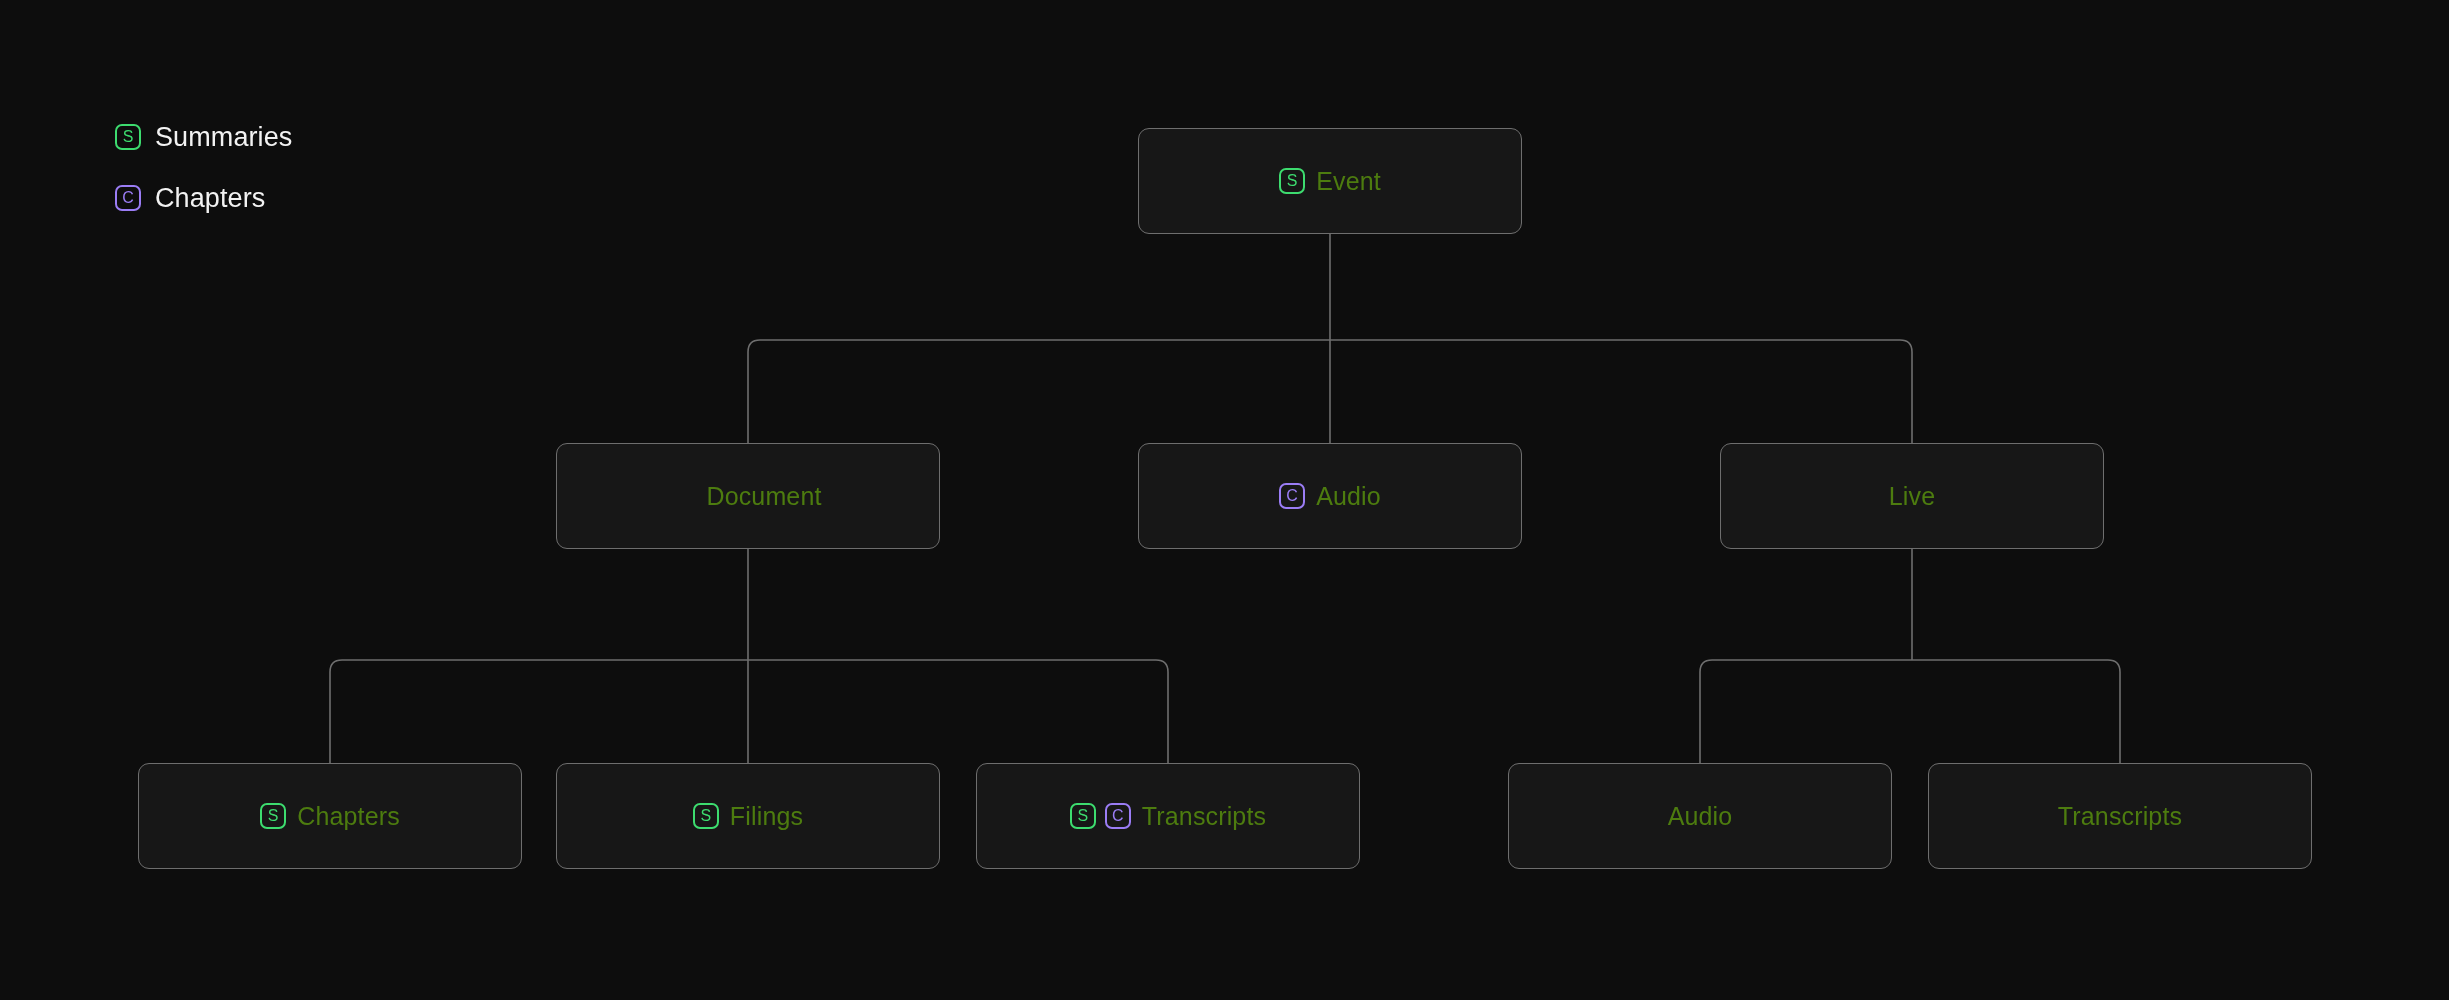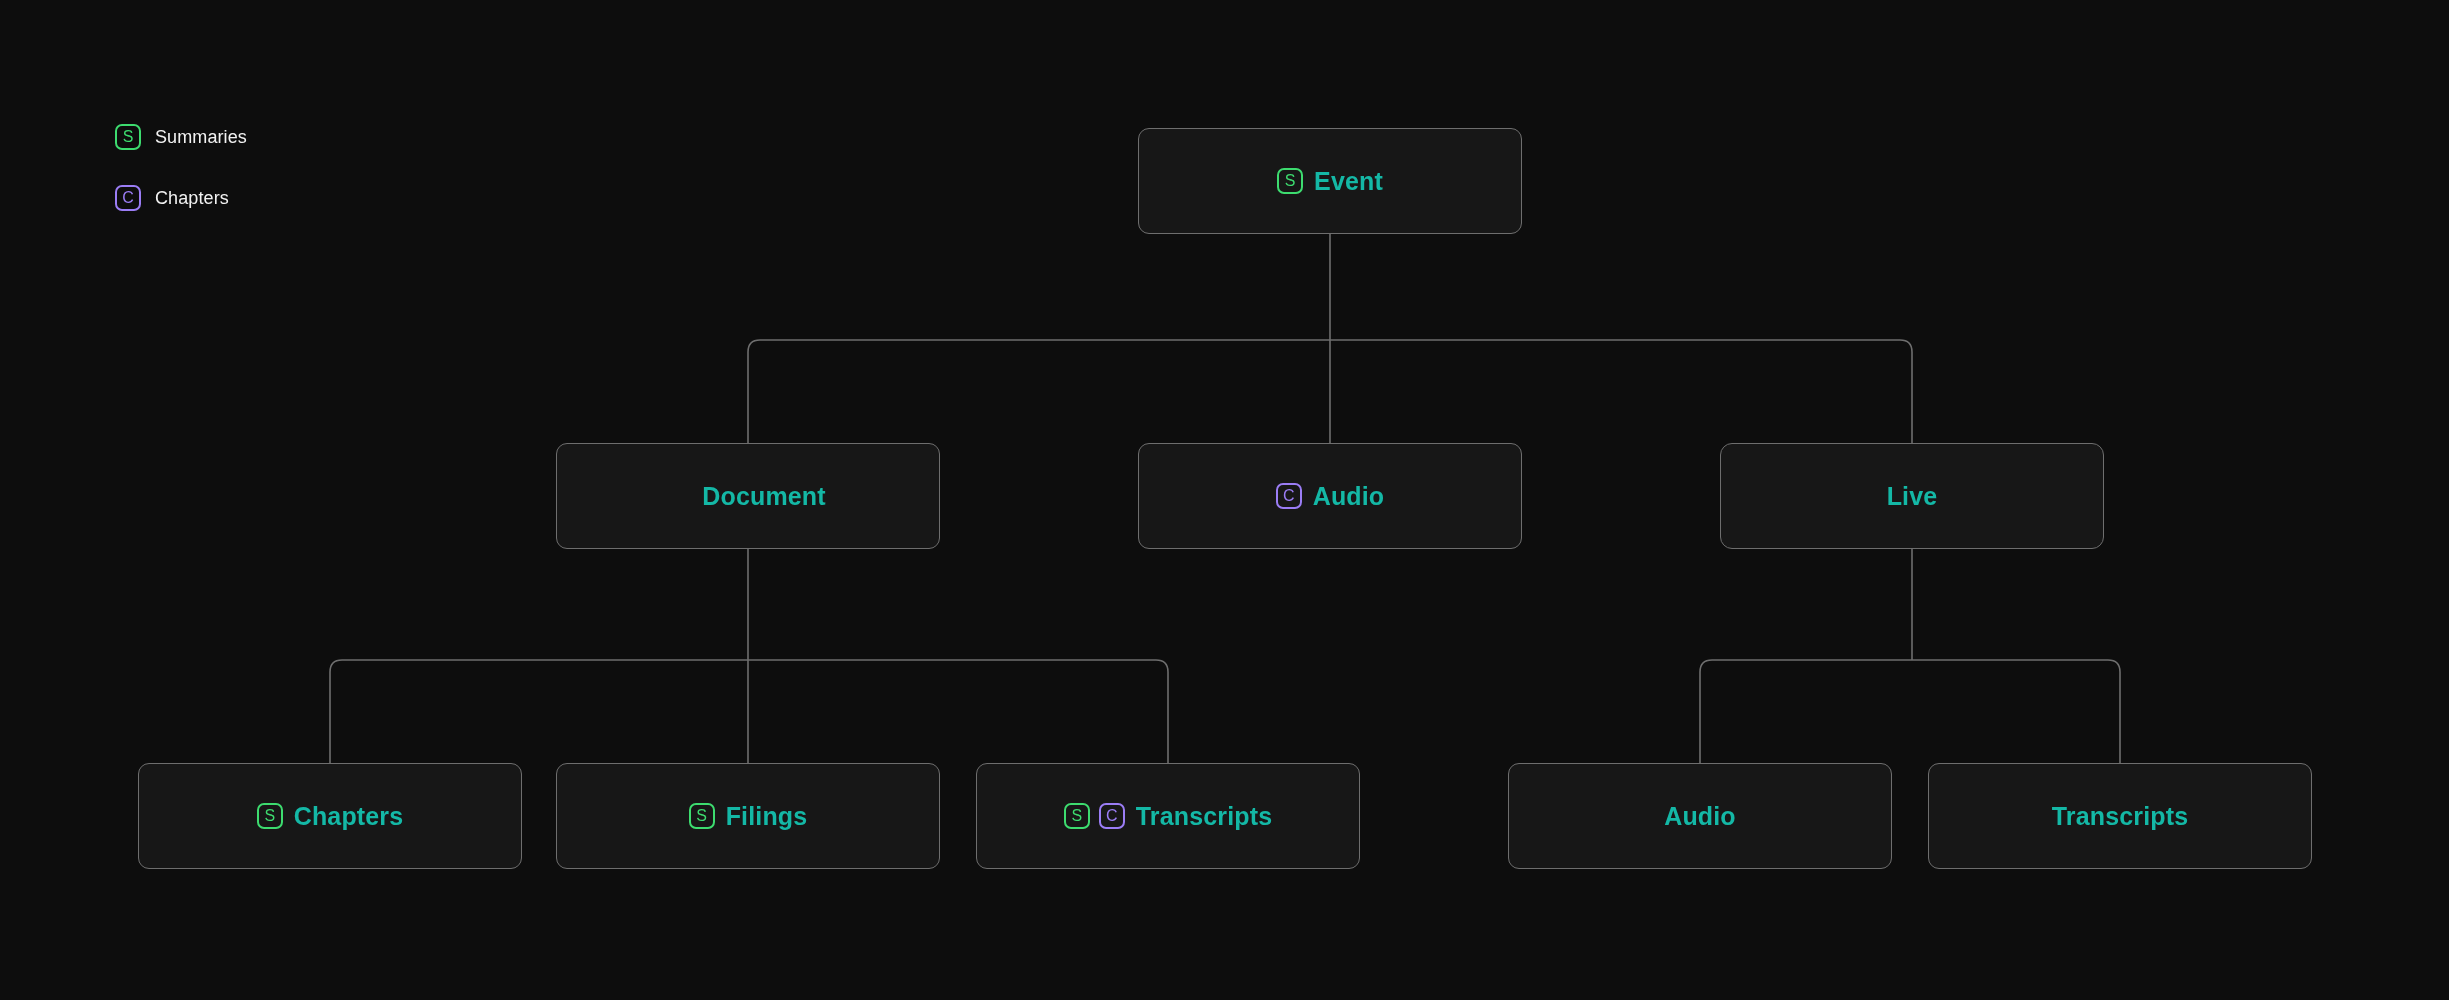--- a/index.html
+++ b/index.html
@@ -50,21 +50,21 @@
   }
   .legend-row {
     display: flex;
     align-items: center;
     gap: 14px;
     height: 34px;
     margin-bottom: 27px;
   }
   .legend-label {
     color: #f2f2f2;
-    font-size: 18px;
+    font-size: 27px;
     letter-spacing: 0.1px;
     white-space: nowrap;
   }
 
   
   .badge {
     box-sizing: border-box;
     width: 26px;
     height: 26px;
     border-radius: 7px;
@@ -91,25 +91,24 @@
     background: #171717;
     border: 1.6px solid #6e6e6e;
     border-radius: 11px;
     display: flex;
     align-items: center;
     justify-content: center;
     gap: 11px;
     z-index: 2;
   }
   .node-label {
-    color: #14b8a6;
+    color: #4d7c0f;
     font-size: 25px;
     letter-spacing: 0.15px;
     white-space: nowrap;
-    font-weight: bold;
   }
   .node .badge + .badge {
     margin-left: -2px;
   }
 </style>
 </head>
 <body>
 
 <div id="canvas">
 
@@ -154,21 +153,21 @@
 
   <div class="node" style="left:556px; top:443px; width:384px; height:106px;padding-left:32px;">
     <span class="node-label">Document</span>
   </div>
 
   <div class="node" style="left:1138px; top:443px; width:384px; height:106px;">
     <span class="badge chapters">C</span>
     <span class="node-label">Audio</span>
   </div>
 
-  <div class="node" style="left:1720px; top:443px; width:384px; height:106px;border-radius:12px;">
+  <div class="node" style="left:1720px; top:443px; width:384px; height:106px;">
     <span class="node-label">Live</span>
   </div>
 
   <div class="node" style="left:138px; top:763px; width:384px; height:106px;">
     <span class="badge">S</span>
     <span class="node-label">Chapters</span>
   </div>
 
   <div class="node" style="left:556px; top:763px; width:384px; height:106px;">
     <span class="badge">S</span>

